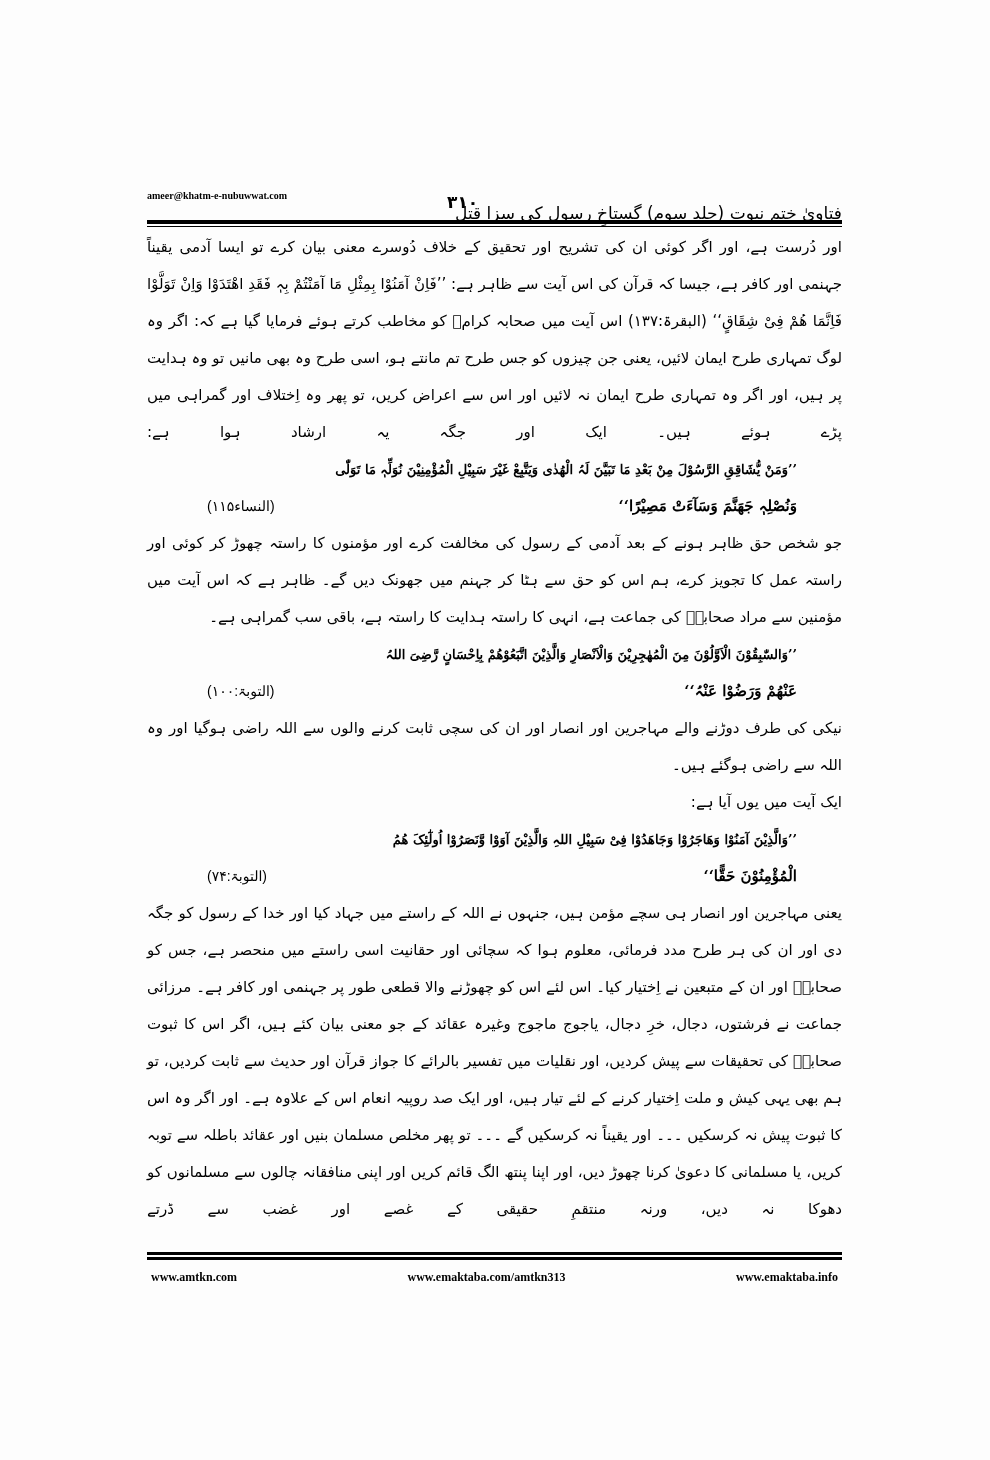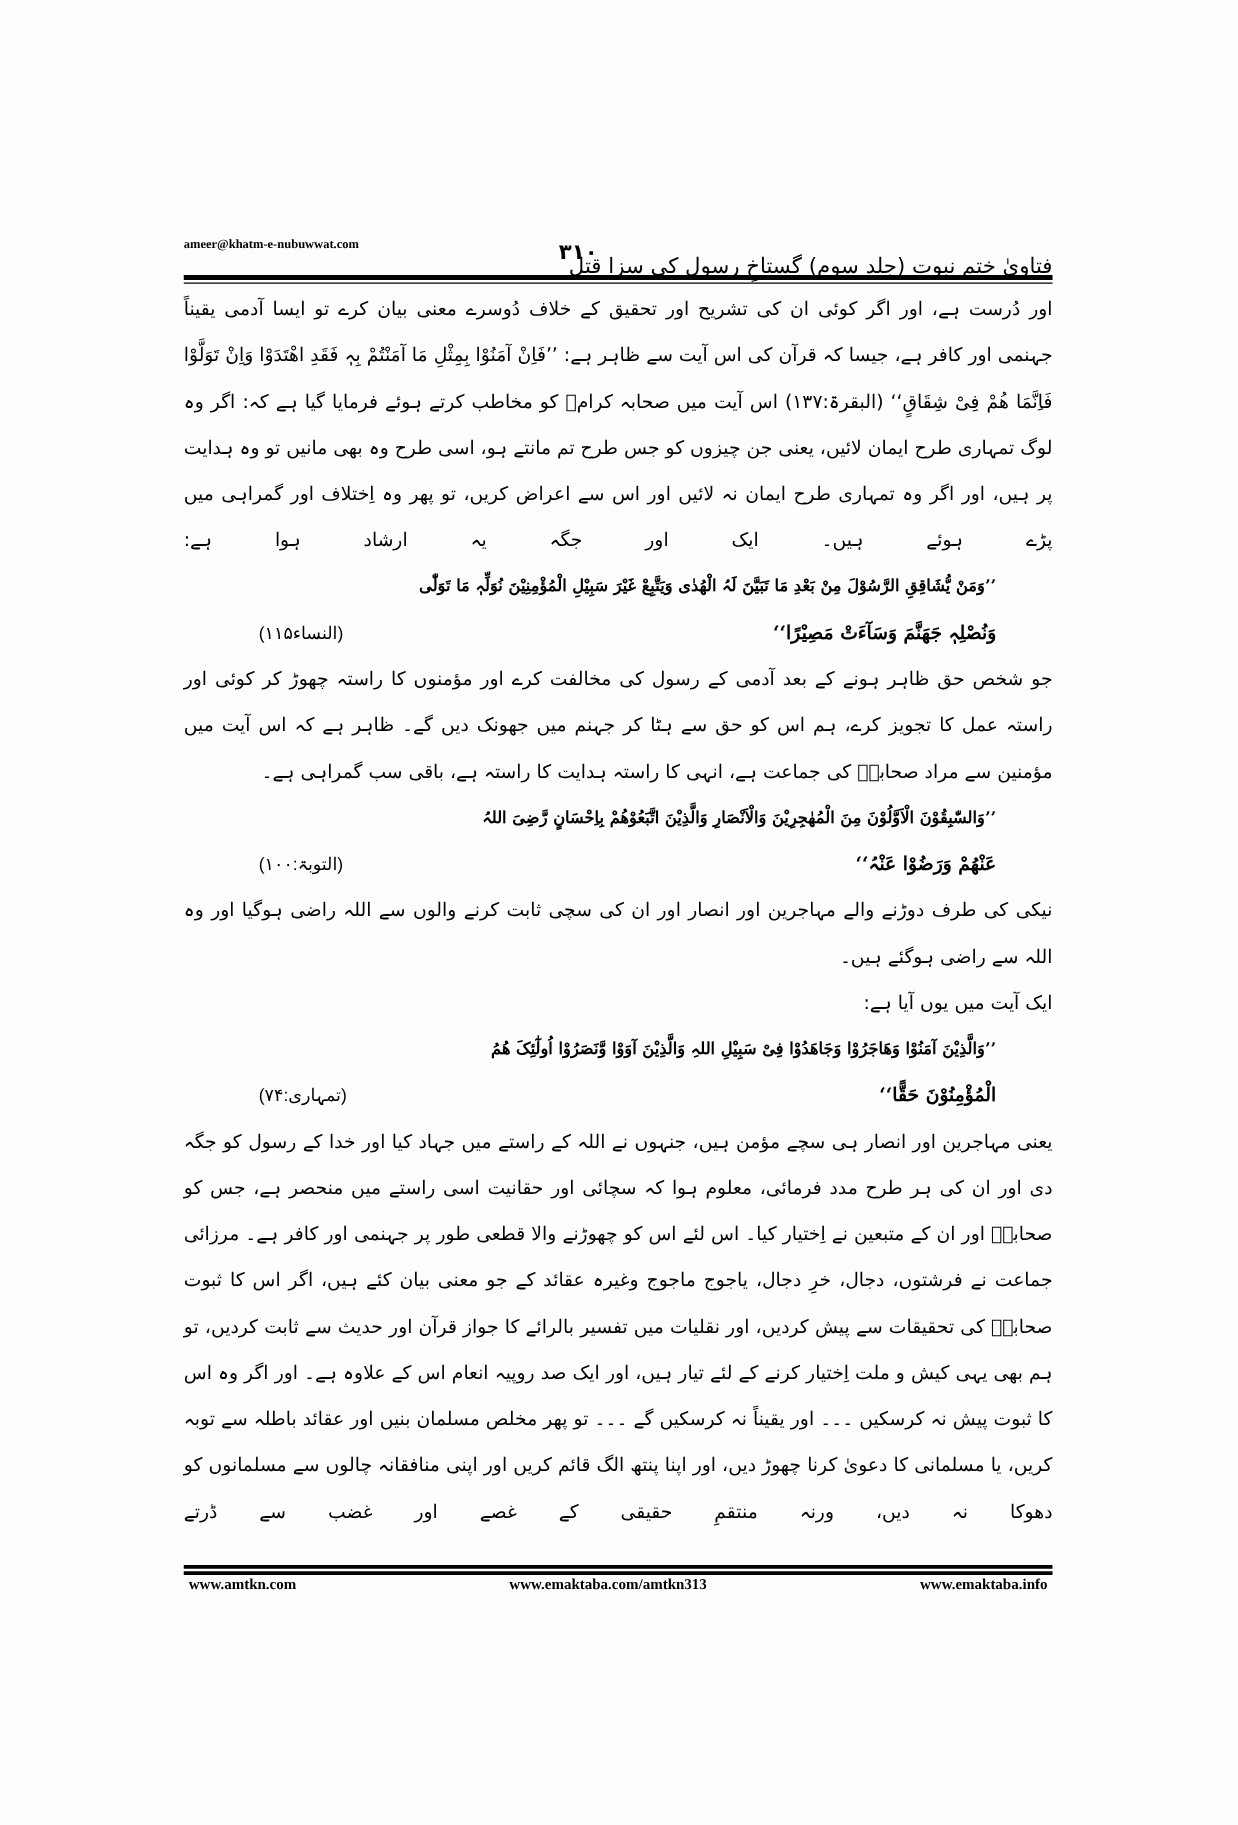--- a/index.html
+++ b/index.html
@@ -84,20 +84,21 @@
       left: 147px; top: 1252px;
       width: 695px;
     }
     .rule-foot {
       border-top: 3px solid #000;
       height: 2px;
       border-bottom: 3px solid #000;
     }
     .foot-row {
       display: flex; justify-content: space-between;
+      margin-top: 10px;
       font-family: "Liberation Serif", serif;
       font-weight: bold; font-size: 12px;
       direction: ltr;
       padding: 0 4px;
     }
   </style>
 </head>
 <body>
 
 <div class="page">
@@ -124,21 +125,21 @@
       <span>عَنْھُمْ وَرَضُوْا عَنْہُ‘‘</span>
       <span class="cite">(التوبۃ:۱۰۰)</span>
     </div>
 
     <p class="para">نیکی کی طرف دوڑنے والے مہاجرین اور انصار اور ان کی سچی ثابت کرنے والوں سے اللہ راضی ہوگیا اور وہ اللہ سے راضی ہوگئے ہیں۔</p>
     <p class="label-line">ایک آیت میں یوں آیا ہے:</p>
 
     <p class="ayah">’’وَالَّذِیْنَ آمَنُوْا وَھَاجَرُوْا وَجَاھَدُوْا فِیْ سَبِیْلِ اللہِ وَالَّذِیْنَ آوَوْا وَّنَصَرُوْا اُولٰٓئِکَ ھُمُ</p>
     <div class="ayah-last">
       <span>الْمُؤْمِنُوْنَ حَقًّا‘‘</span>
-      <span class="cite">(تمہاری:۷۴)</span>
+      <span class="cite">(التوبۃ:۷۴)</span>
     </div>
 
     <p class="para full">یعنی مہاجرین اور انصار ہی سچے مؤمن ہیں، جنہوں نے اللہ کے راستے میں جہاد کیا اور خدا کے رسول کو جگہ دی اور ان کی ہر طرح مدد فرمائی، معلوم ہوا کہ سچائی اور حقانیت اسی راستے میں منحصر ہے، جس کو صحابہؓ اور ان کے متبعین نے اِختیار کیا۔ اس لئے اس کو چھوڑنے والا قطعی طور پر جہنمی اور کافر ہے۔ مرزائی جماعت نے فرشتوں، دجال، خرِ دجال، یاجوج ماجوج وغیرہ عقائد کے جو معنی بیان کئے ہیں، اگر اس کا ثبوت صحابہؓ کی تحقیقات سے پیش کردیں، اور نقلیات میں تفسیر بالرائے کا جواز قرآن اور حدیث سے ثابت کردیں، تو ہم بھی یہی کیش و ملت اِختیار کرنے کے لئے تیار ہیں، اور ایک صد روپیہ انعام اس کے علاوہ ہے۔ اور اگر وہ اس کا ثبوت پیش نہ کرسکیں ۔۔۔ اور یقیناً نہ کرسکیں گے ۔۔۔ تو پھر مخلص مسلمان بنیں اور عقائد باطلہ سے توبہ کریں، یا مسلمانی کا دعویٰ کرنا چھوڑ دیں، اور اپنا پنتھ الگ قائم کریں اور اپنی منافقانہ چالوں سے مسلمانوں کو دھوکا نہ دیں، ورنہ منتقمِ حقیقی کے غصے اور غضب سے ڈرتے</p>
   </div>
 </div>
 
 <div class="footer">
   <div class="rule-foot"></div>
   <div class="foot-row">
     <span>www.amtkn.com</span>

